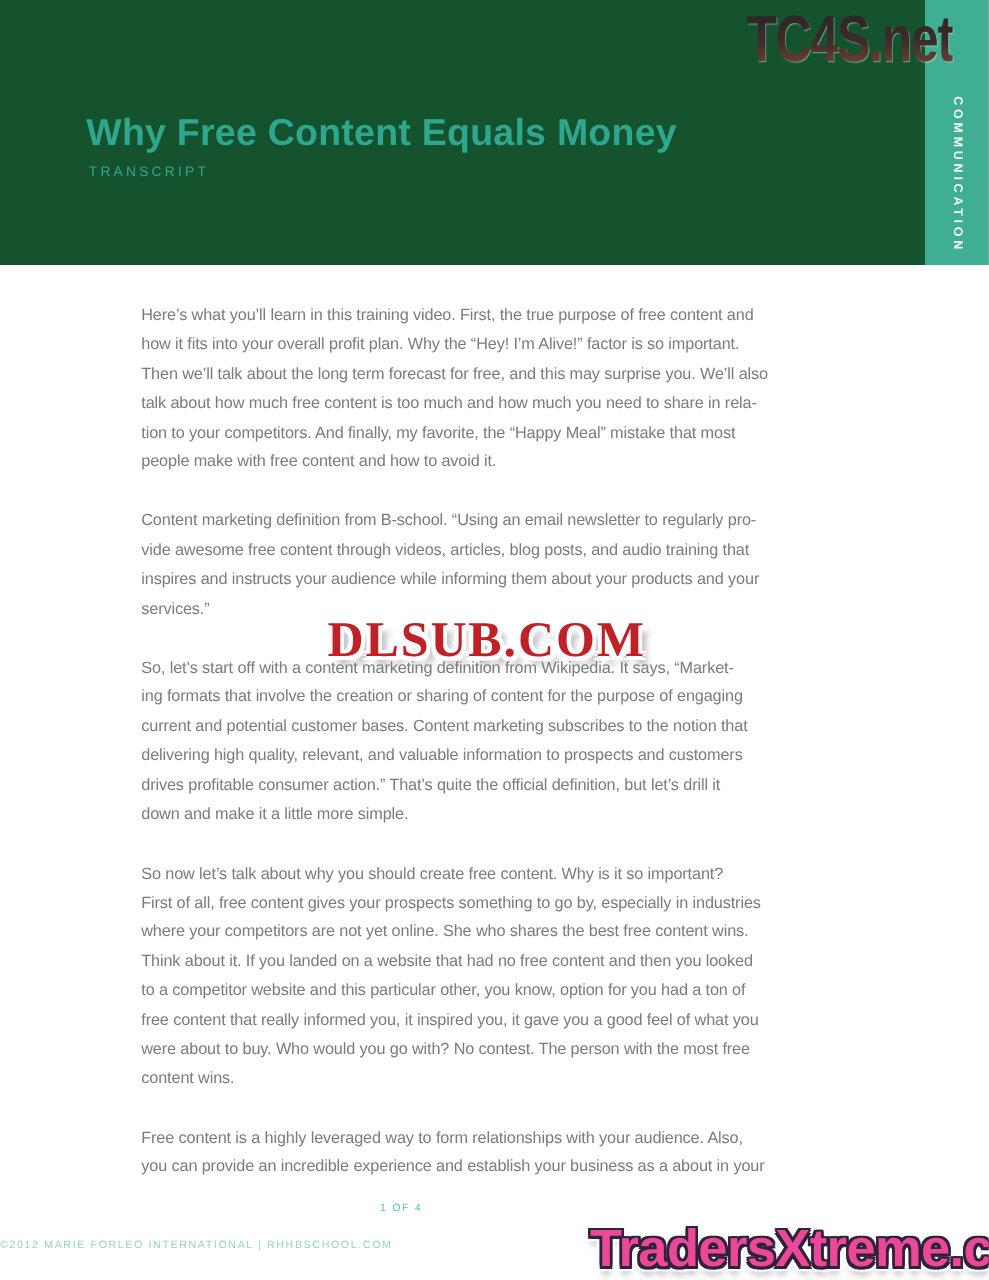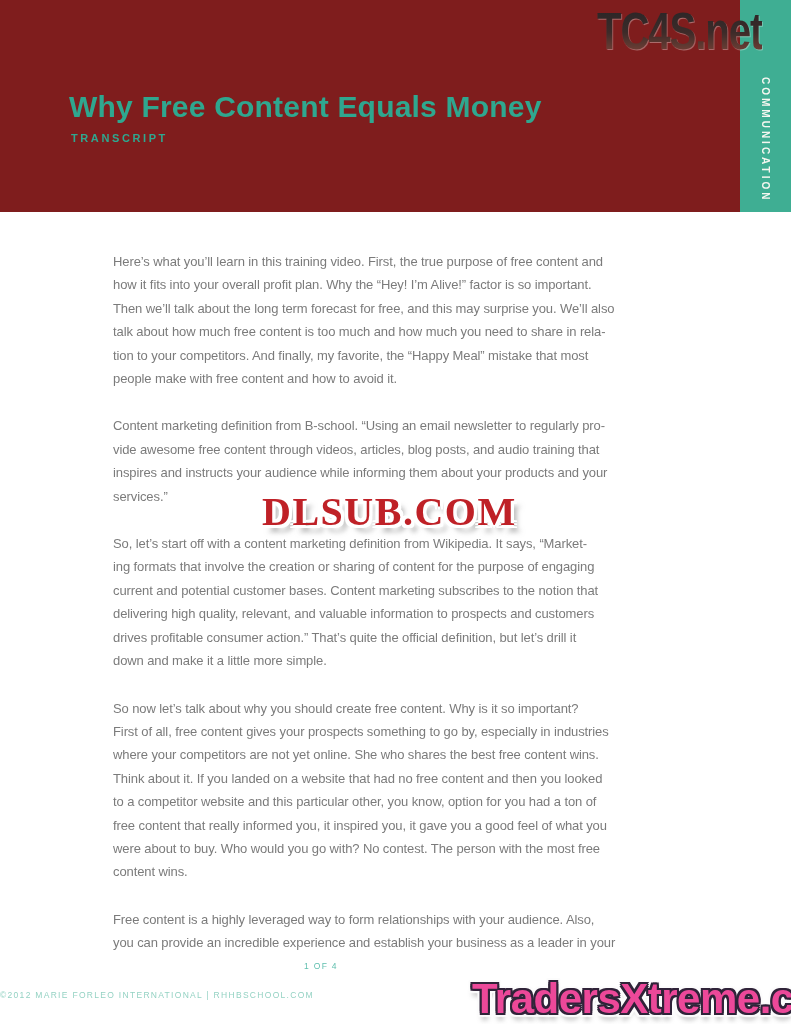--- a/index.html
+++ b/index.html
@@ -4,46 +4,46 @@
 <style>
   html,body { margin:0; padding:0; background:#ffffff; }
   .page {
     position:relative; width:791px; height:1024px; background:#ffffff;
     overflow:hidden; font-family:"Liberation Sans", sans-serif;
   }
 
   
   .header {
     position:absolute; top:0; left:0; width:791px; height:212px;
-    background:#7f1d1d;
+    background:#14532d;
   }
   .title {
     position:absolute; left:69px; top:90px; margin:0;
     font-size:30px; font-weight:700; color:#2fa78f; letter-spacing:0.2px;
   }
   .subtitle {
     position:absolute; left:71px; top:132px;
-    font-size:11px; font-weight:700; color:#2fa78f; letter-spacing:2.6px;
+    font-size:11px; font-weight:400; color:#2fa78f; letter-spacing:2.6px;
   }
 
   
   .side-tab {
     position:absolute; left:740px; top:0; width:51px; height:212px;
     background:#3fae93; box-sizing:border-box;
     display:flex; justify-content:center; padding-top:77px;
   }
   .side-tab-label {
     writing-mode:vertical-rl; text-orientation:mixed;
     font-size:10px; font-weight:700; letter-spacing:3px; color:#f5f7f0;
   }
 
   
   .content { position:absolute; left:113px; top:240px; width:610px; }
   .content p {
-    margin:10px 0 24px 0; font-size:13px; line-height:23.4px;
+    margin:0 0 24px 0; font-size:13px; line-height:23.4px;
     color:#7b7b7b; letter-spacing:-0.1px; white-space:pre;
   }
 
   
   .footer-page {
     position:absolute; top:961px; left:0; width:642px; text-align:center;
     font-size:8.5px; letter-spacing:1.3px; color:#5fbfae;
   }
   .footer-copy {
     position:absolute; top:990px; left:0; width:791px; text-align:left;
@@ -118,21 +118,21 @@
 down and make it a little more simple.</p>
     <p>So now let’s talk about why you should create free content. Why is it so important?
 First of all, free content gives your prospects something to go by, especially in industries
 where your competitors are not yet online. She who shares the best free content wins.
 Think about it. If you landed on a website that had no free content and then you looked
 to a competitor website and this particular other, you know, option for you had a ton of
 free content that really informed you, it inspired you, it gave you a good feel of what you
 were about to buy. Who would you go with? No contest. The person with the most free
 content wins.</p>
     <p>Free content is a highly leveraged way to form relationships with your audience. Also,
-you can provide an incredible experience and establish your business as a leader in your</p>
+you can provide an incredible experience and establish your business as a about in your</p>
   </main>
 
   <div class="wm wm-dlsub">DLSUB.COM</div>
 
   <div class="footer-page">1 OF 4</div>
   <div class="footer-copy">©2012 MARIE FORLEO INTERNATIONAL | RHHBSCHOOL.COM</div>
 
   <div class="wm wm-traders">TradersXtreme.com</div>
 
 </div>

